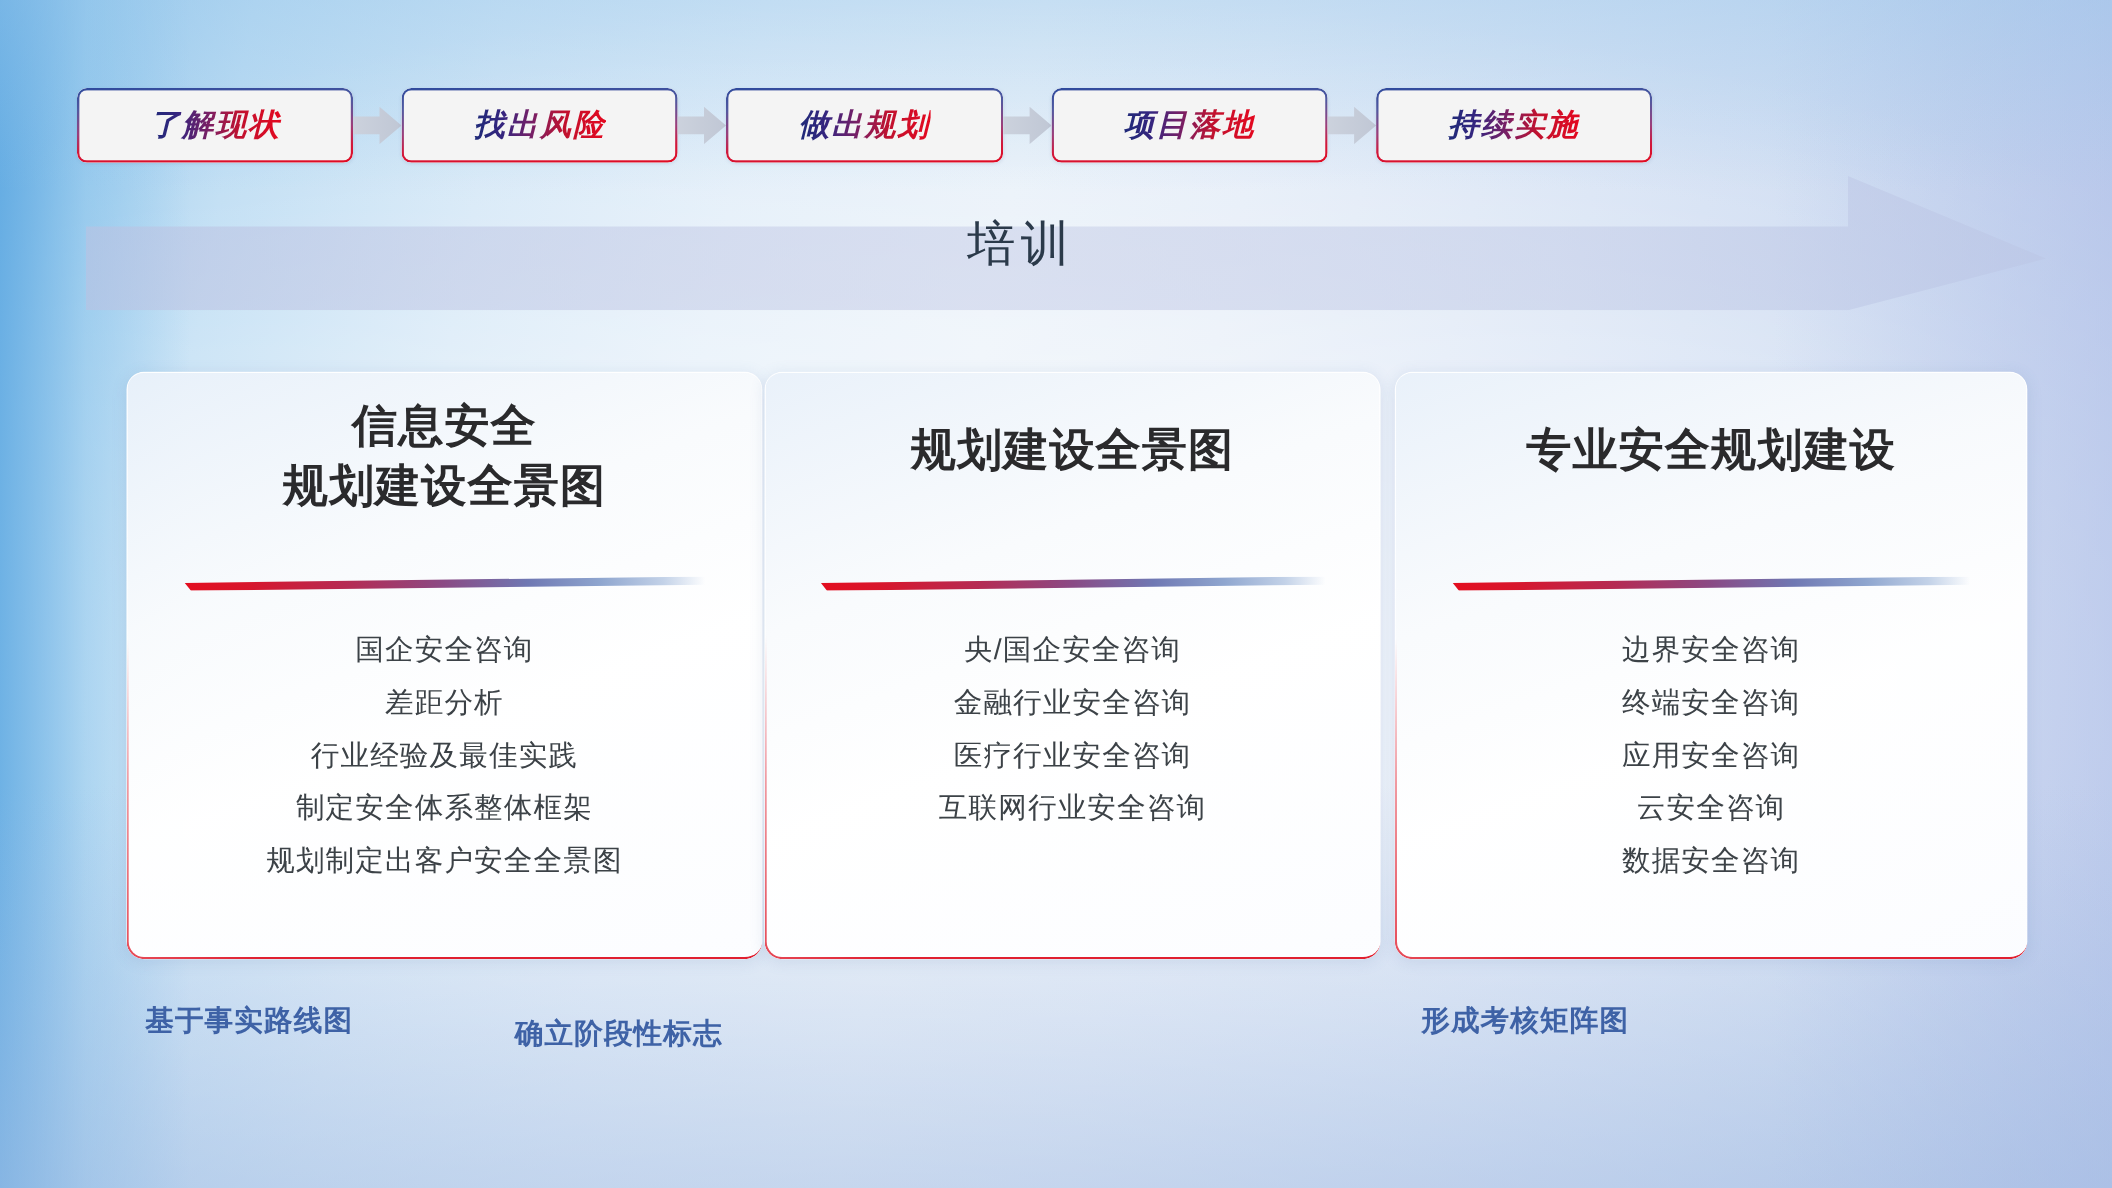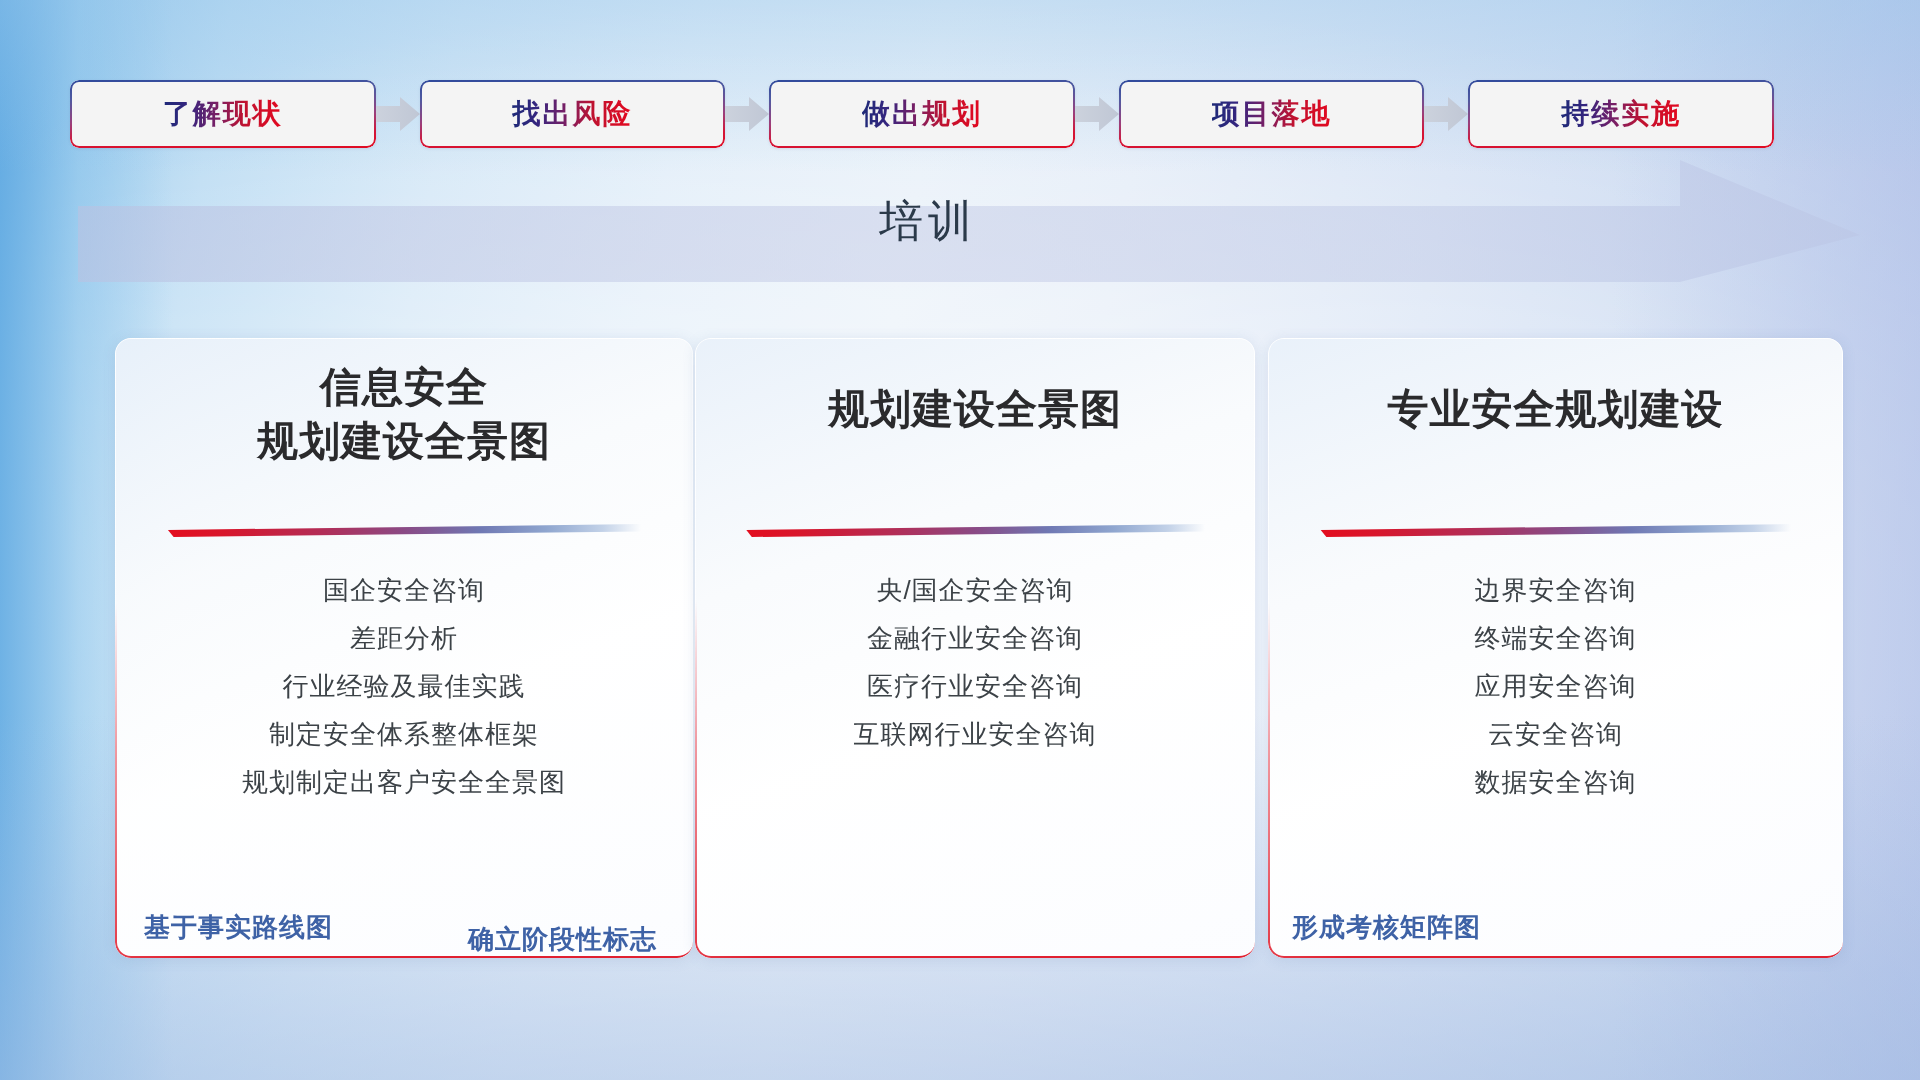--- a/index.html
+++ b/index.html
@@ -36,22 +36,22 @@
     position:absolute; left:0; bottom:0; width:100%; height:34%;
     background:linear-gradient(0deg, rgba(160,186,226,.5) 0%, rgba(255,255,255,0) 100%);
   }
   #bg .l6 {
     position:absolute; left:0; top:0; width:100%; height:16%;
     background:linear-gradient(180deg, rgba(150,198,235,.40) 0%, rgba(255,255,255,0) 100%);
   }
 
   
   #steps {
-    position:absolute; top:80px; left:70px; width:1704px; height:68px;
-    display:flex; align-items:center; justify-content:space-between; z-index:4;
+    position:absolute; top:80px; left:70px; width:1432px; height:68px;
+    display:flex; align-items:center; justify-content:space-between; z-index:4;font-style:italic;
   }
   .step-box {
     width:308px; height:68px; position:relative; border-radius:9px;
     background:#f4f4f4;
     display:flex; align-items:center; justify-content:center;
     box-shadow:0 1px 3px rgba(60,90,140,.13);
   }
   .step-box::before {
     content:""; position:absolute; inset:0; border-radius:9px; padding:2px;
     background:linear-gradient(178deg, #2f4a9c 0%, #5159a0 26%, #9a3f7c 55%, #d2173a 78%, #e00b22 100%);
@@ -73,21 +73,21 @@
   #banner .shape { position:absolute; inset:0; }
   #banner .label {
     position:absolute; left:0; top:0; width:1700px; height:122px;
     display:flex; align-items:center; justify-content:center;
     font-size:44px; font-weight:400; color:#2b3a4a; letter-spacing:5px;
   }
 
   
   #cards { position:absolute; top:338px; left:0; width:1920px; height:540px; z-index:5; }
   .card {
-    position:absolute; top:0; height:620px; border-radius:16px;
+    position:absolute; top:0; height:534px; border-radius:16px;
     background:linear-gradient(160deg, rgba(233,241,250,.96) 0%, rgba(249,251,253,.97) 32%, rgba(255,255,255,.99) 58%, rgba(252,253,255,.99) 100%);
     box-shadow:0 2px 14px rgba(80,115,170,.14);
     overflow:visible;
   }
   .card::before {
     content:""; position:absolute; inset:0; border-radius:16px; padding:1.4px;
     background:linear-gradient(180deg, rgba(255,255,255,.95) 0%, rgba(255,255,255,.7) 55%, rgba(255,255,255,.45) 100%);
     -webkit-mask:linear-gradient(#000 0 0) content-box, linear-gradient(#000 0 0);
     -webkit-mask-composite:xor; mask:linear-gradient(#000 0 0) content-box, linear-gradient(#000 0 0);
     mask-composite:exclude; pointer-events:none;
@@ -255,16 +255,16 @@
         <span class="li">边界安全咨询</span>
         <span class="li">终端安全咨询</span>
         <span class="li">应用安全咨询</span>
         <span class="li">云安全咨询</span>
         <span class="li">数据安全咨询</span>
       </div>
     </div>
   </div>
 
 <div id="bottom-labels">
-    <div class="bl" style="left: 132px; margin-left: 12px;">基于事实路线图</div>
+    <div class="bl" style="left: 132px;">基于事实路线图</div>
     <div class="bl" style="left: 468px; margin-top: 12px;">确立阶段性标志</div>
     <div class="bl" style="left: 1292px;">形成考核矩阵图</div>
   </div>
 
 </body></html>

